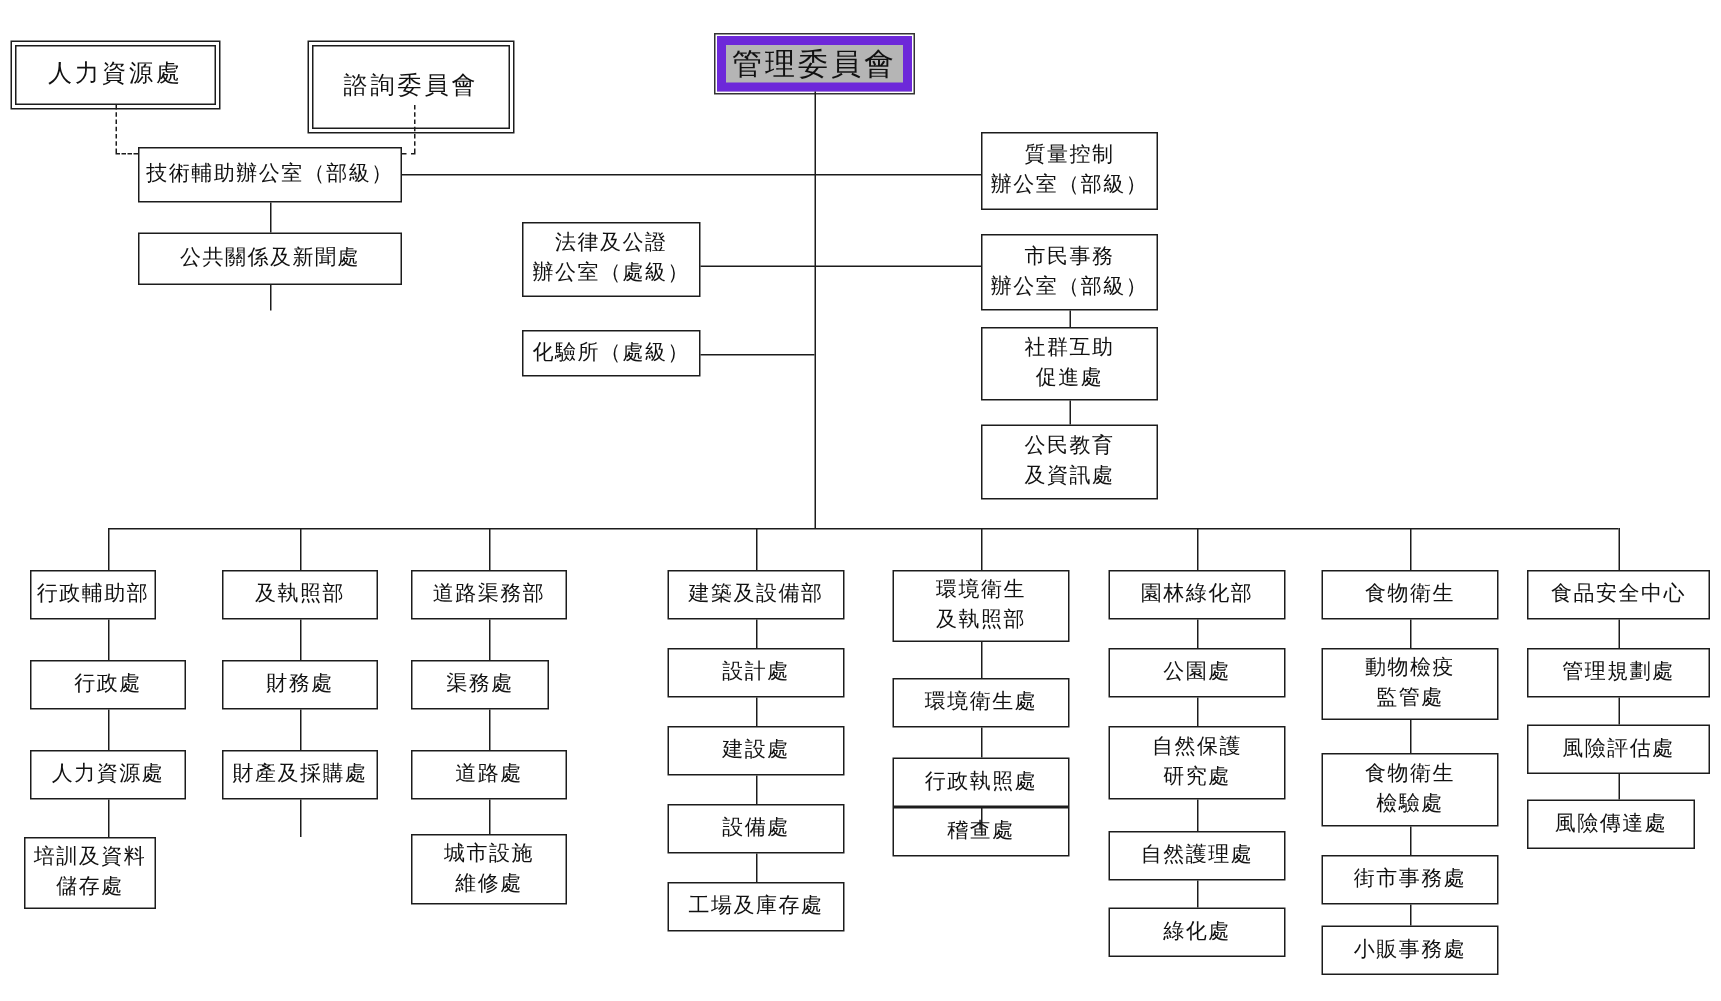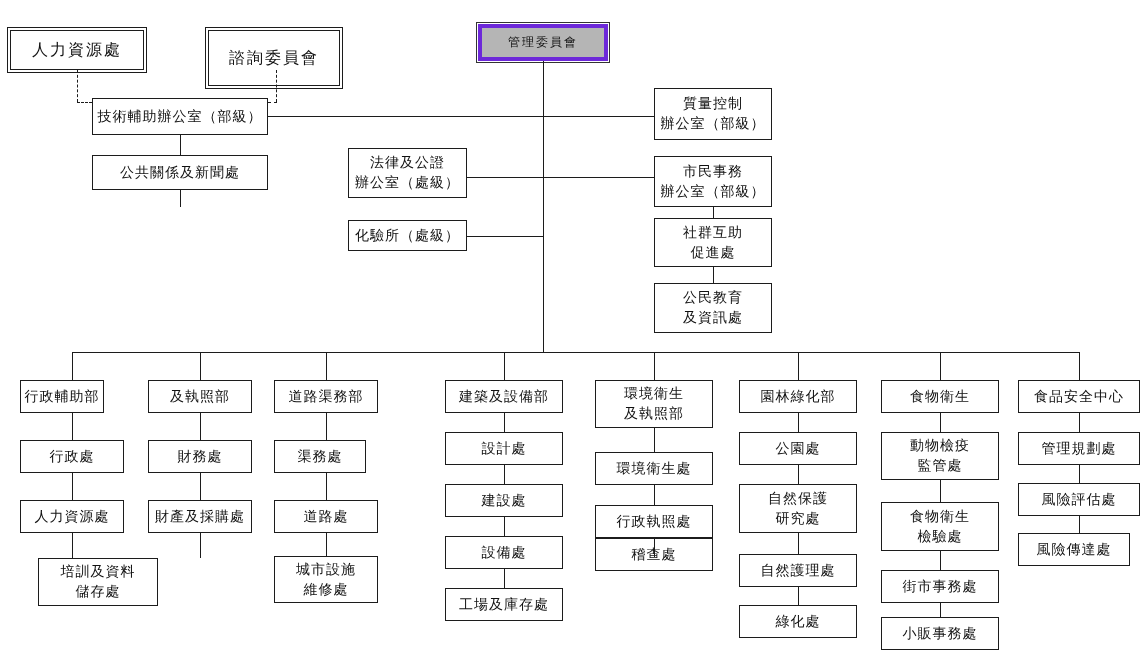--- a/index.html
+++ b/index.html
@@ -13,23 +13,23 @@
     border:1px solid #1c1c1c; background:#ffffff;
     display:flex; align-items:center; justify-content:center;
     text-align:center; font-size:14px; line-height:1.4;
     letter-spacing:1px; white-space:pre-line;
   }
   .box.double {
     outline:1px solid #1c1c1c; outline-offset:2px;
     font-size:16px; letter-spacing:2px;
   }
   .box.root {
-    background:#b5b5b5; border:4px solid #6d28d9;
+    background:#b5b5b5; border:6px solid #6d28d9;
     outline:1px solid #333; outline-offset:1px;
-    font-size:12px; letter-spacing:2px;
+    font-size:20px; letter-spacing:2px;
   }
   .hl { position:absolute; height:1px; background:#1c1c1c; }
   .vl { position:absolute; width:1px;  background:#1c1c1c; }
   .dh { position:absolute; height:0; border-top:1px dashed #1c1c1c; }
   .dv { position:absolute; width:0;  border-left:1px dashed #1c1c1c; }
 </style>
 </head>
 <body>
 
 <div id="stage">
@@ -48,21 +48,21 @@
 辦公室（部級）</div>
   <div class="box" style="left:348px;top:220px;width:119px;height:31px">化驗所（處級）</div>
   <div class="box" style="left:654px;top:218px;width:118px;height:49px">社群互助
 促進處</div>
   <div class="box" style="left:654px;top:283px;width:118px;height:50px">公民教育
 及資訊處</div>
 
   <div class="box" style="left:20px;top:380px;width:84px;height:33px">行政輔助部</div>
   <div class="box" style="left:20px;top:440px;width:104px;height:33px">行政處</div>
   <div class="box" style="left:20px;top:500px;width:104px;height:33px">人力資源處</div>
-  <div class="box" style="left:38px;top:558px;width:120px;height:48px">培訓及資料
+  <div class="box" style="left:16px;top:558px;width:88px;height:48px">培訓及資料
 儲存處</div>
 
   <div class="box" style="left:148px;top:380px;width:104px;height:33px">及執照部</div>
   <div class="box" style="left:148px;top:440px;width:104px;height:33px">財務處</div>
   <div class="box" style="left:148px;top:500px;width:104px;height:33px">財產及採購處</div>
 
   <div class="box" style="left:274px;top:380px;width:104px;height:33px">道路渠務部</div>
   <div class="box" style="left:274px;top:440px;width:92px;height:33px">渠務處</div>
   <div class="box" style="left:274px;top:500px;width:104px;height:33px">道路處</div>
   <div class="box" style="left:274px;top:556px;width:104px;height:47px">城市設施

